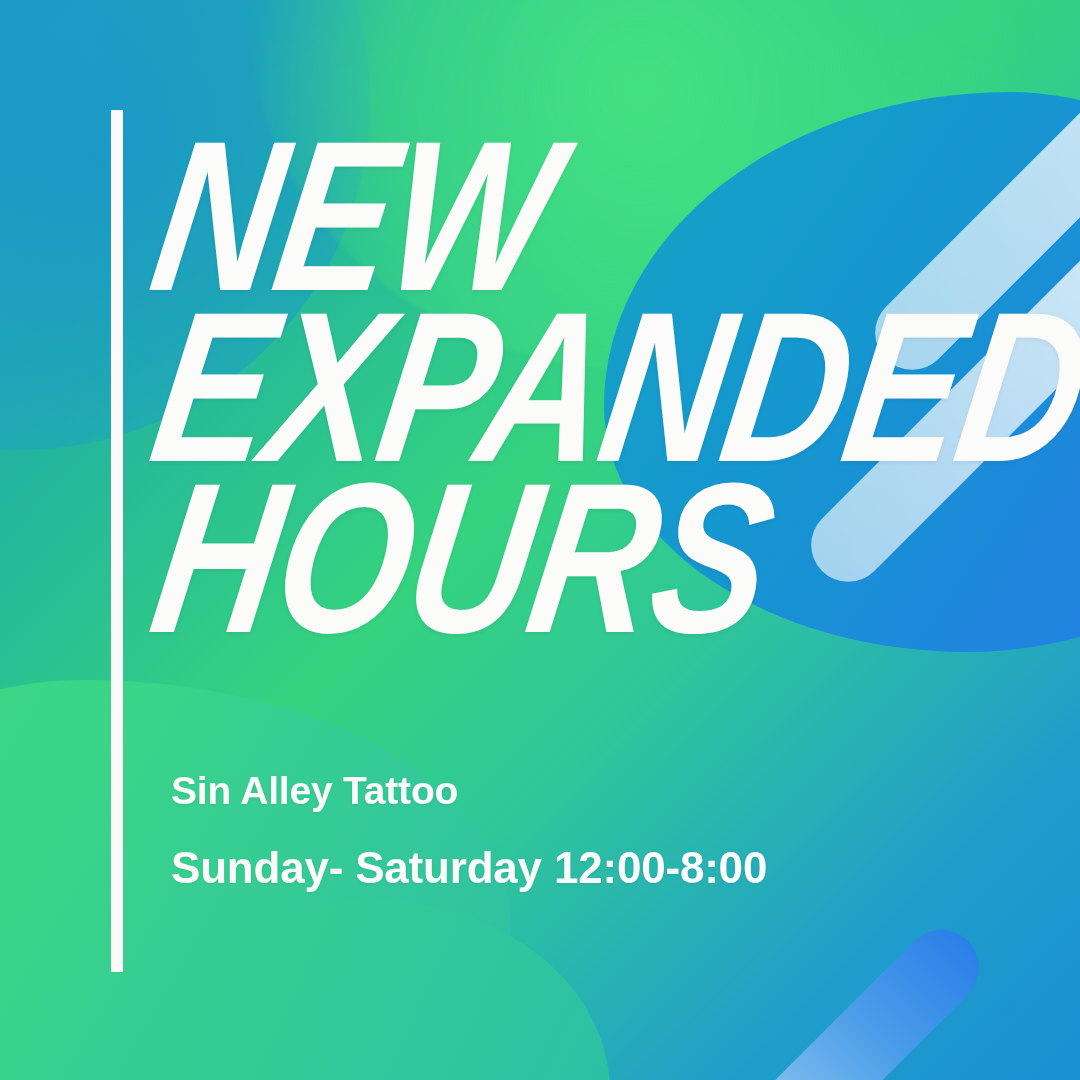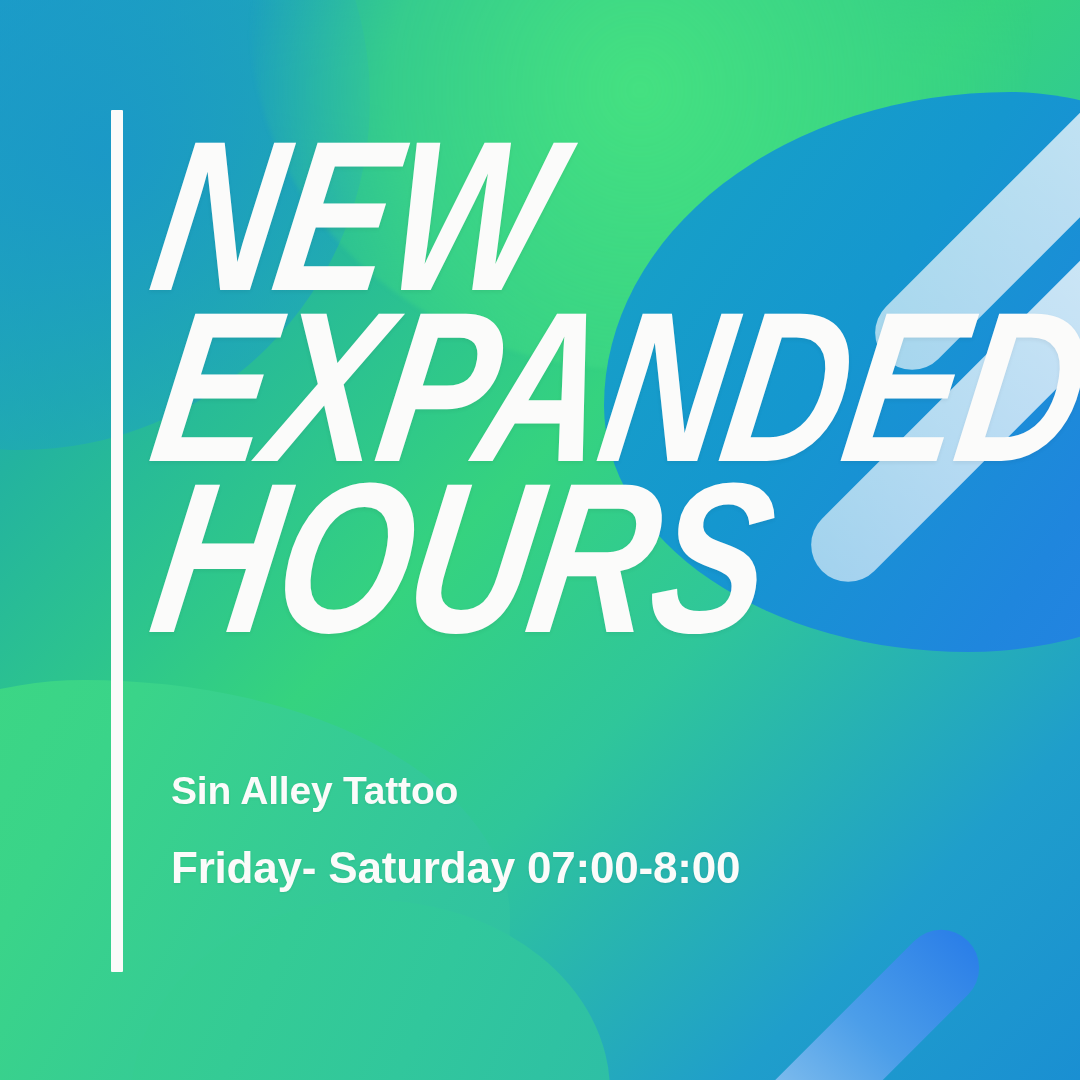--- a/index.html
+++ b/index.html
@@ -225,17 +225,17 @@
     <div class="rule"></div>
 
     <div class="headline">
       <span class="headline-line hl-new">NEW</span>
       <span class="headline-line hl-expanded">EXPANDED</span>
       <span class="headline-line hl-hours">HOURS</span>
     </div>
 
     <div class="details">
       <span class="details-line biz">Sin Alley Tattoo</span>
-      <span class="details-line hrs">Friday- Saturday 07:00-8:00</span>
+      <span class="details-line hrs">Sunday- Saturday 12:00-8:00</span>
     </div>
 
   </div>
 </div>
 
 </body></html>

